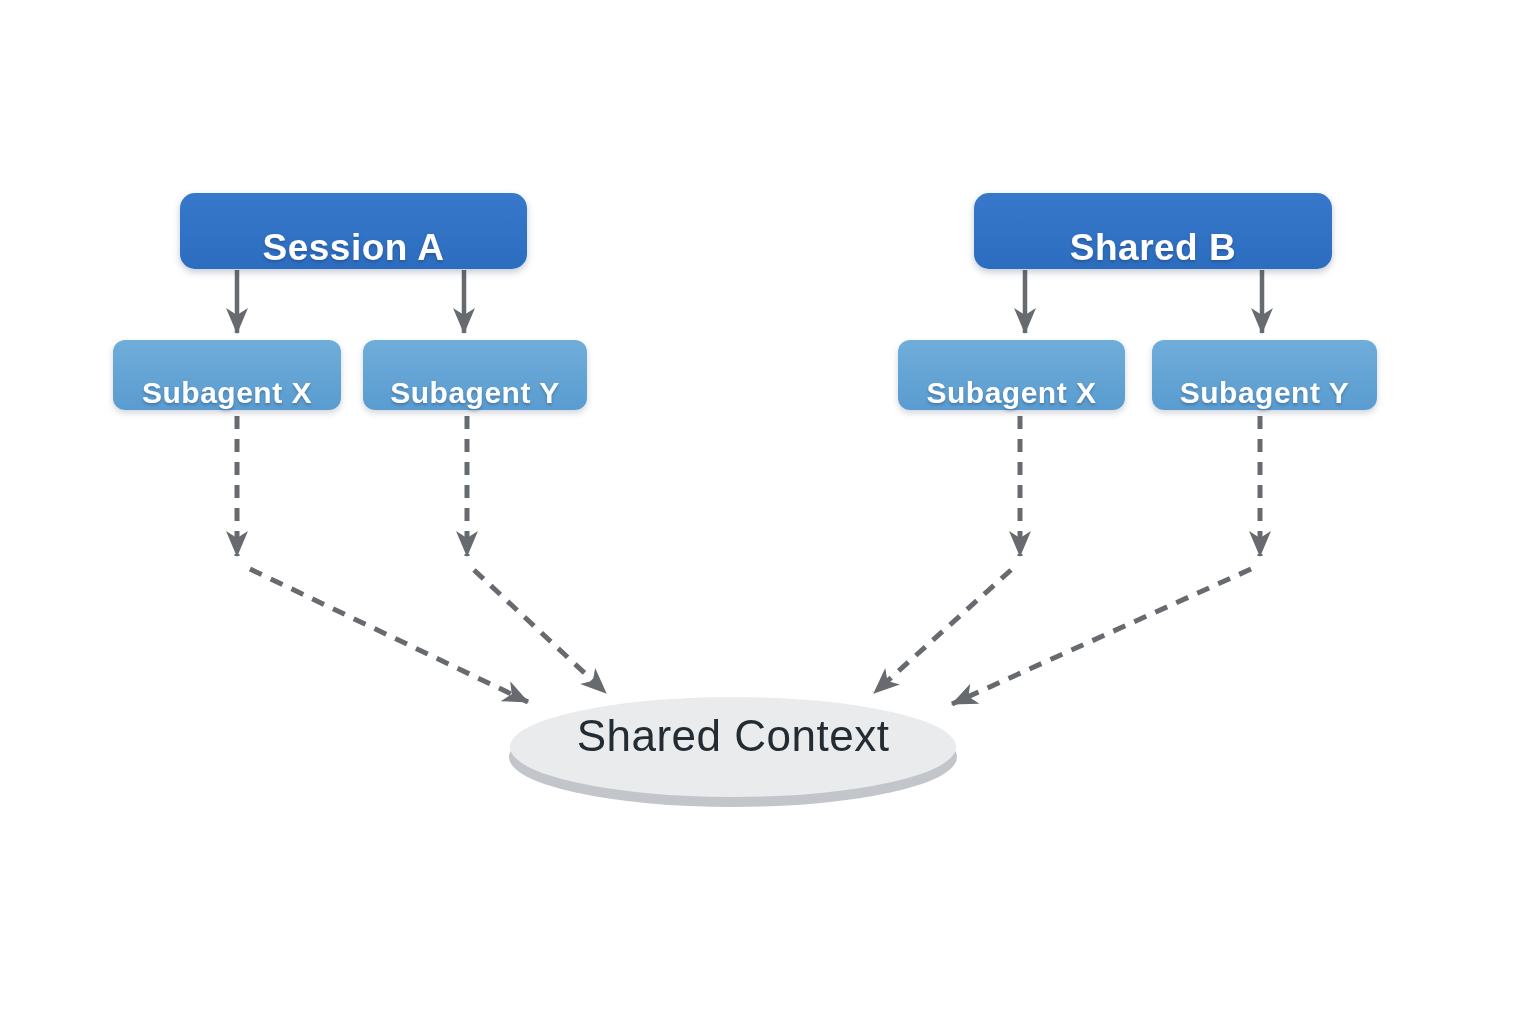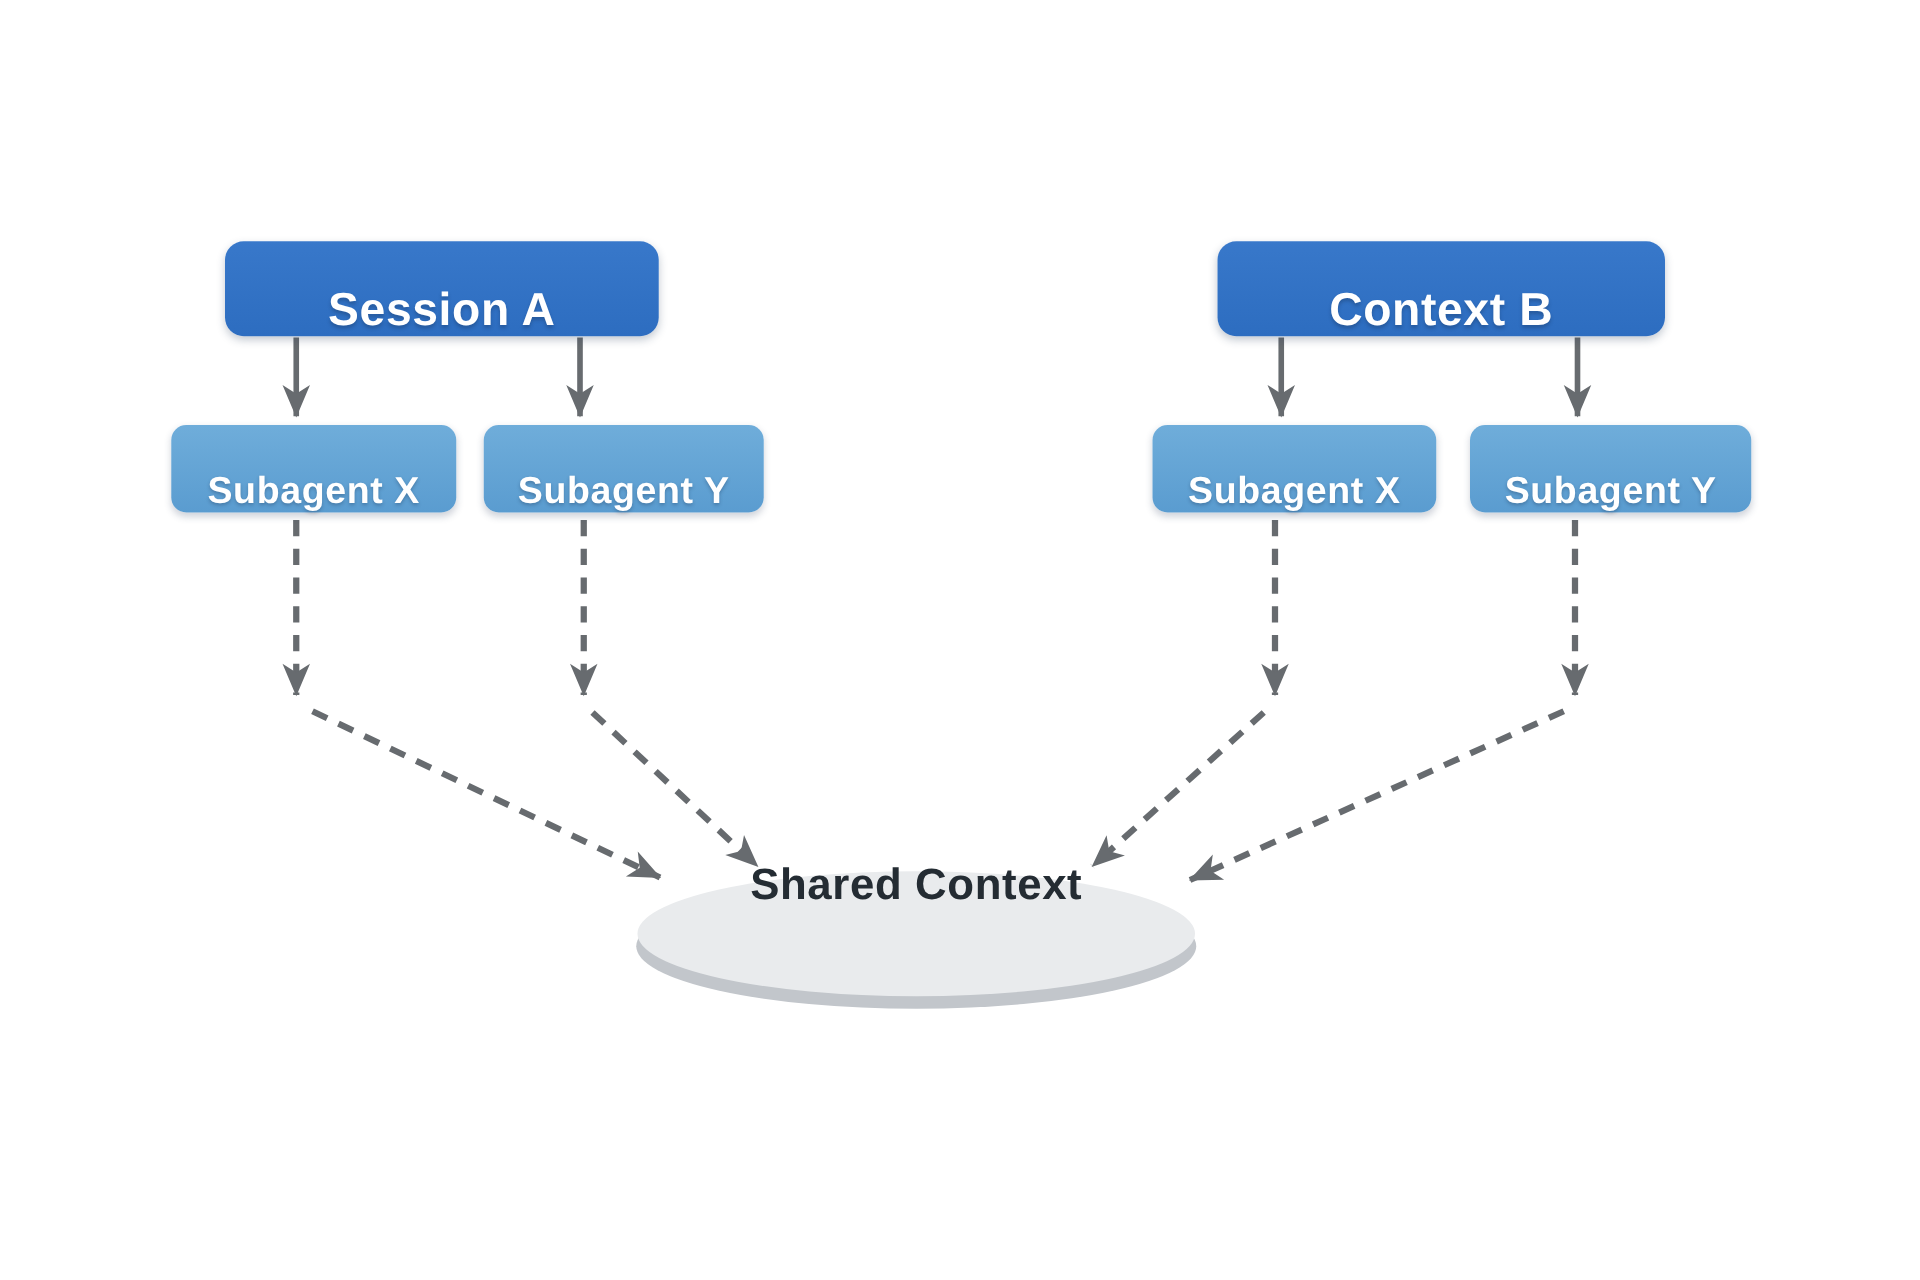--- a/index.html
+++ b/index.html
@@ -58,35 +58,34 @@
     box-shadow: 0 3px 7px rgba(40, 60, 90, 0.28);
   }
   .session-a { left: 180px; top: 193px; width: 347px; }
   .session-b { left: 974px; top: 193px; width: 358px; }
   .subagent {
     height: 70px;
     font-size: 30px;
     border-radius: 12px;
     background: linear-gradient(180deg, var(--subagent-box-top), var(--subagent-box));
     box-shadow: 0 3px 6px rgba(40, 60, 90, 0.22);
-    margin-left: 24px;
   }
   .sub-ax { left: 113px; top: 340px; width: 228px; }
   .sub-ay { left: 363px; top: 340px; width: 224px; }
   .sub-bx { left: 898px; top: 340px; width: 227px; }
   .sub-by { left: 1152px; top: 340px; width: 225px; }
   .shared-label {
     position: absolute;
-    left: 510px; top: 660px;
+    left: 510px; top: 688px;
     width: 446px; height: 96px;
     display: flex;
     align-items: center;
     justify-content: center;
-    font-size: 35px;
-    font-weight: 700;
+    font-size: 44px;
+    font-weight: 400;
     color: var(--shared-text);
     letter-spacing: 0.5px;
   }
 </style>
 </head>
 <body>
 
 <div class="stage">
 
   <svg class="connectors" viewBox="0 0 1536 1024" xmlns="http://www.w3.org/2000/svg">
@@ -112,21 +111,21 @@
     <line class="dashed-line" x1="250" y1="569" x2="528" y2="702" marker-end="url(#arrowhead)"></line>
     <line class="dashed-line" x1="474" y1="570" x2="606" y2="693" marker-end="url(#arrowhead)"></line>
     <line class="dashed-line" x1="1011" y1="570" x2="874" y2="693" marker-end="url(#arrowhead)"></line>
     <line class="dashed-line" x1="1251" y1="569" x2="952" y2="704" marker-end="url(#arrowhead)"></line>
   </svg>
 
   <div class="node session session-a">
     <span>Session A</span>
   </div>
   <div class="node session session-b">
-    <span>Context B</span>
+    <span>Shared B</span>
   </div>
 
   <div class="node subagent sub-ax">
     <span>Subagent X</span>
   </div>
   <div class="node subagent sub-ay">
     <span>Subagent Y</span>
   </div>
   <div class="node subagent sub-bx">
     <span>Subagent X</span>

